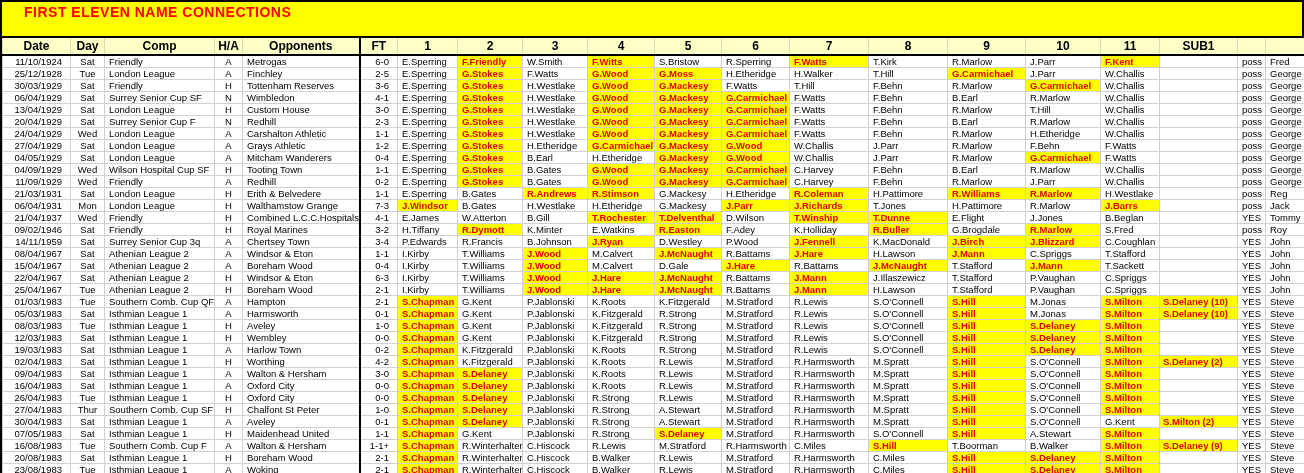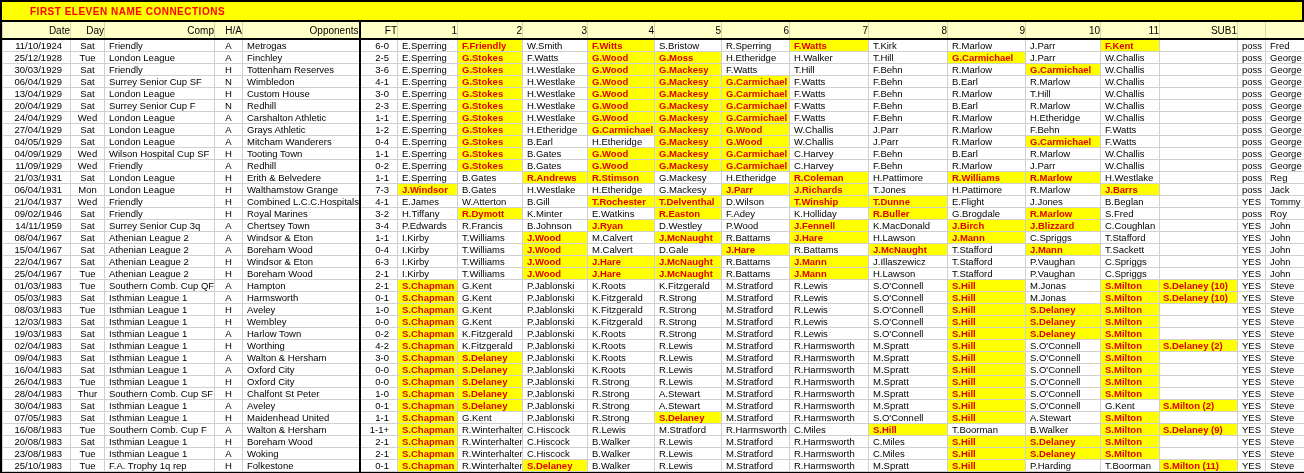--- a/index.html
+++ b/index.html
@@ -1,23 +1,23 @@
 <!DOCTYPE html>
 <html><head>
 <meta charset="utf-8">
 <style>
   html,body{margin:0;padding:0;background:#ffffff;}
   body{width:1304px;height:473px;overflow:hidden;font-family:"Liberation Sans",sans-serif;}
   .sheet{width:1304px;height:473px;box-sizing:border-box;border:2px solid #000;background:#fff;}
-  .title-bar{height:20px;line-height:20px;background:#ffff00;color:#ff0000;font-weight:bold;
-             font-size:10px;letter-spacing:.5px;padding-left:28px;border-bottom:2px solid #000;
+  .title-bar{height:36px;line-height:20px;background:#ffff00;color:#ff0000;font-weight:bold;
+             font-size:14px;letter-spacing:.5px;padding-left:22px;border-bottom:2px solid #000;
              box-sizing:border-box;white-space:nowrap;}
   table{border-collapse:collapse;table-layout:fixed;width:1300px;}
-  th{background:#ffffc8;color:#000;font-weight:normal;font-size:10px;height:16px;
-     border-bottom:2px solid #000;border-left:1px solid #d8d8b0;text-align:right;
+  th{background:#ffffc8;color:#000;font-weight:bold;font-size:12px;height:16px;
+     border-bottom:2px solid #000;border-left:1px solid #d8d8b0;text-align:center;
      padding:0;overflow:hidden;white-space:nowrap;}
   td{height:11px;font-size:9.5px;line-height:11px;color:#000;background:#fff;
      border:1px solid #d0d0d0;padding:0 0 0 4px;overflow:hidden;white-space:nowrap;}
   td.r{text-align:right;padding:0 8px 0 0;}
   td.c{text-align:center;padding:0;}
   td.b{font-weight:normal;}
   .ftb{border-left:2px solid #000 !important;}
   td.hl{background:#ffff00;color:#e00000;font-weight:bold;}
   td.sub{padding-left:3px;}
 </style>
@@ -706,21 +706,21 @@
           <td>R.Harmsworth</td>
           <td>M.Spratt</td>
           <td class="hl">S.Hill</td>
           <td>S.O'Connell</td>
           <td class="hl">S.Milton</td>
           <td class="sub"></td>
           <td>YES</td>
           <td>Steve</td>
         </tr>
         <tr>
-          <td class="r">28/04/1983</td>
+          <td class="r">27/04/1983</td>
           <td class="c">Thur</td>
           <td>Southern Comb. Cup SF</td>
           <td class="c">H</td>
           <td>Chalfont St Peter</td>
           <td class="r b ftb">1-0</td>
           <td class="hl">S.Chapman</td>
           <td class="hl">S.Delaney</td>
           <td>P.Jablonski</td>
           <td>R.Strong</td>
           <td>A.Stewart</td>

